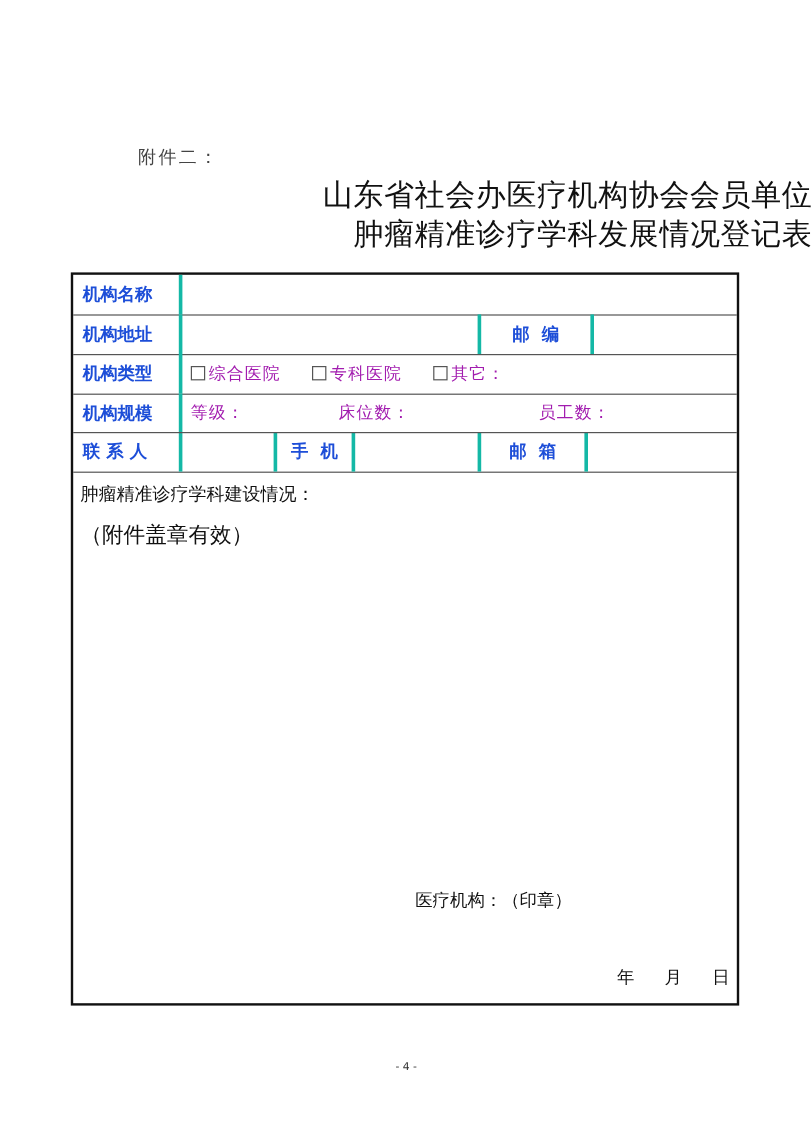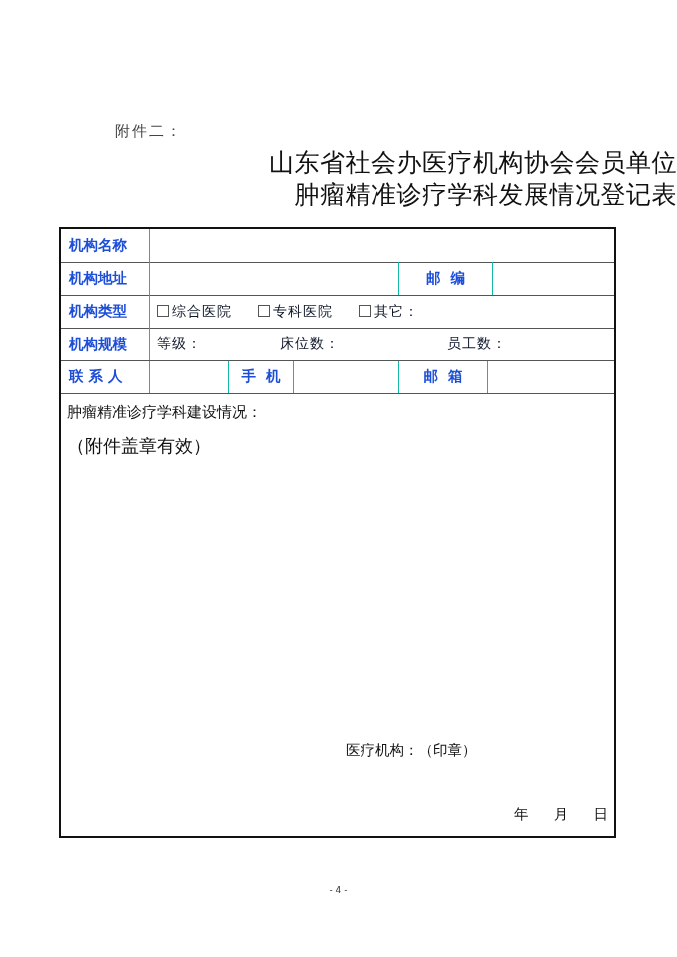--- a/index.html
+++ b/index.html
@@ -10,22 +10,22 @@
   .title { position:absolute; left:0; width:677px; text-align:right; font-size:25px; color:#111;
            font-family:"DejaVu Serif", serif; letter-spacing:0.5px; }
   .t1 { top:146px; }
   .t2 { top:178px; }
   .tbl { position:absolute; left:59px; top:227px; width:557px; height:611px;
          border:2px solid #111; box-sizing:border-box; }
   .row { position:absolute; left:0; right:0; border-bottom:1px solid #555; }
   .cell { position:absolute; top:0; bottom:0; box-sizing:border-box; display:flex; align-items:center;
           font-size:14.5px; }
   .lbl { font-weight:bold; color:#1d4ed8; }
-  .vl { border-left:1px solid #14b8a6; }
-  .light { color:#0f172a; font-family:"DejaVu Serif", serif; font-size:14px; letter-spacing:1px; }
+  .vl { border-left:3px solid #14b8a6; }
+  .light { color:#a21caf; font-family:"DejaVu Serif", serif; font-size:14px; letter-spacing:1px; }
   .box { display:inline-block; width:10px; height:10px; border:1px solid #555; margin-right:3px; vertical-align:-1px; }
   .big { position:absolute; left:0; right:0; top:164px; bottom:0; }
   .pagenum { position:absolute; left:0; width:677px; top:885px; text-align:center; font-size:9px; color:#333; }
 </style>
 </head>
 <body>
 
 <div class="attach">附件二：</div>
 <div class="title t1">山东省社会办医疗机构协会会员单位</div>
 <div class="title t2">肿瘤精准诊疗学科发展情况登记表</div>

